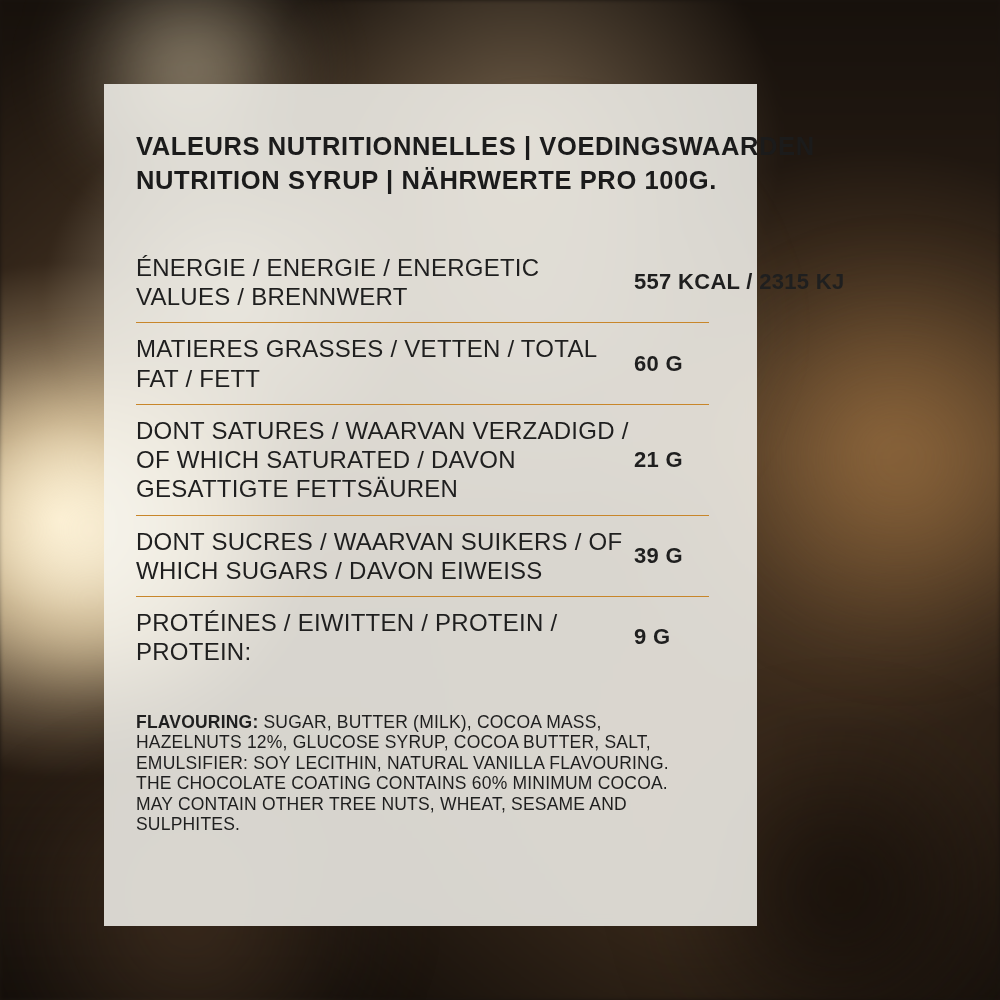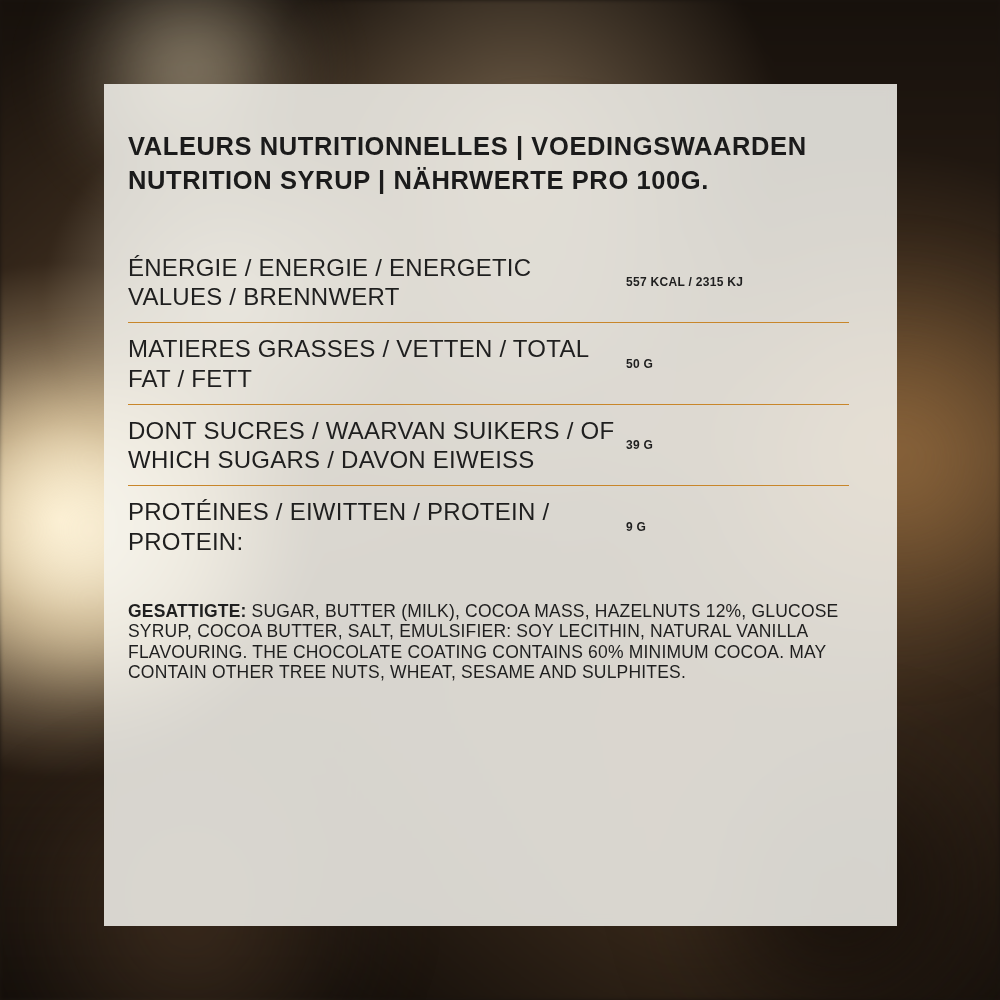--- a/index.html
+++ b/index.html
@@ -61,26 +61,26 @@
   .blob-center-haze {
     left: 320px; top: 120px; width: 460px; height: 420px;
     background: radial-gradient(circle, rgba(225,205,175,0.22) 0%, rgba(120,95,70,0) 72%);
   }
 
   
   .panel {
     position: absolute;
     left: 104px;
     top: 84px;
-    width: 793px;
+    width: 653px;
     height: 842px;
     background: rgba(244,243,238,0.86);
     backdrop-filter: blur(6px);
     box-sizing: border-box;
-    padding: 46px 48px 40px 24px;
+    padding: 46px 48px 40px 32px;
   }
 
   .title {
     color: #1b1b1b;
     font-size: 25.5px;
     font-weight: bold;
     letter-spacing: 0.6px;
     line-height: 1.33;
     margin: 0 0 44px 0;
   }
@@ -101,21 +101,21 @@
   }
   td.nut-label {
     font-size: 24px;
     letter-spacing: 0.25px;
     line-height: 1.22;
     padding-right: 14px;
     width: 498px;
     margin-left: 40px;
   }
   td.nut-value {
-    font-size: 12px;
+    font-size: 22px;
     font-weight: bold;
     letter-spacing: 0.3px;
     white-space: nowrap;
     padding-left: 10px;
   }
 
   .ingredients {
     margin-top: 34px;
     color: #1f1f1f;
     font-size: 17.5px;
@@ -147,31 +147,35 @@
     </div>
 
     <table class="nutrition">
       <tbody>
         <tr>
           <td class="nut-label">ÉNERGIE / ENERGIE / ENERGETIC VALUES / BRENNWERT</td>
           <td class="nut-value">557 KCAL / 2315 KJ</td>
         </tr>
         <tr>
           <td class="nut-label">MATIERES GRASSES / VETTEN / TOTAL FAT / FETT</td>
-          <td class="nut-value">50 G</td>
+          <td class="nut-value">60 G</td>
+        </tr>
+        <tr>
+          <td class="nut-label">DONT SATURES / WAARVAN VERZADIGD / OF WHICH SATURATED / DAVON GESATTIGTE FETTSÄUREN</td>
+          <td class="nut-value">21 G</td>
         </tr>
         <tr>
           <td class="nut-label">DONT SUCRES / WAARVAN SUIKERS / OF WHICH SUGARS / DAVON EIWEISS</td>
           <td class="nut-value">39 G</td>
         </tr>
         <tr>
           <td class="nut-label">PROTÉINES / EIWITTEN / PROTEIN / PROTEIN:</td>
           <td class="nut-value">9 G</td>
         </tr>
       </tbody>
     </table>
 
     <div class="ingredients">
-      <span class="ing-head">GESATTIGTE:</span><span> SUGAR, BUTTER (MILK), COCOA MASS, HAZELNUTS 12%, GLUCOSE SYRUP, COCOA BUTTER, SALT, EMULSIFIER: SOY LECITHIN, NATURAL VANILLA FLAVOURING. THE CHOCOLATE COATING CONTAINS 60% MINIMUM COCOA. MAY CONTAIN OTHER TREE NUTS, WHEAT, SESAME AND SULPHITES.</span>
+      <span class="ing-head">FLAVOURING:</span><span> SUGAR, BUTTER (MILK), COCOA MASS, HAZELNUTS 12%, GLUCOSE SYRUP, COCOA BUTTER, SALT, EMULSIFIER: SOY LECITHIN, NATURAL VANILLA FLAVOURING. THE CHOCOLATE COATING CONTAINS 60% MINIMUM COCOA. MAY CONTAIN OTHER TREE NUTS, WHEAT, SESAME AND SULPHITES.</span>
     </div>
 
   </div>
 </div>
 
 </body></html>

